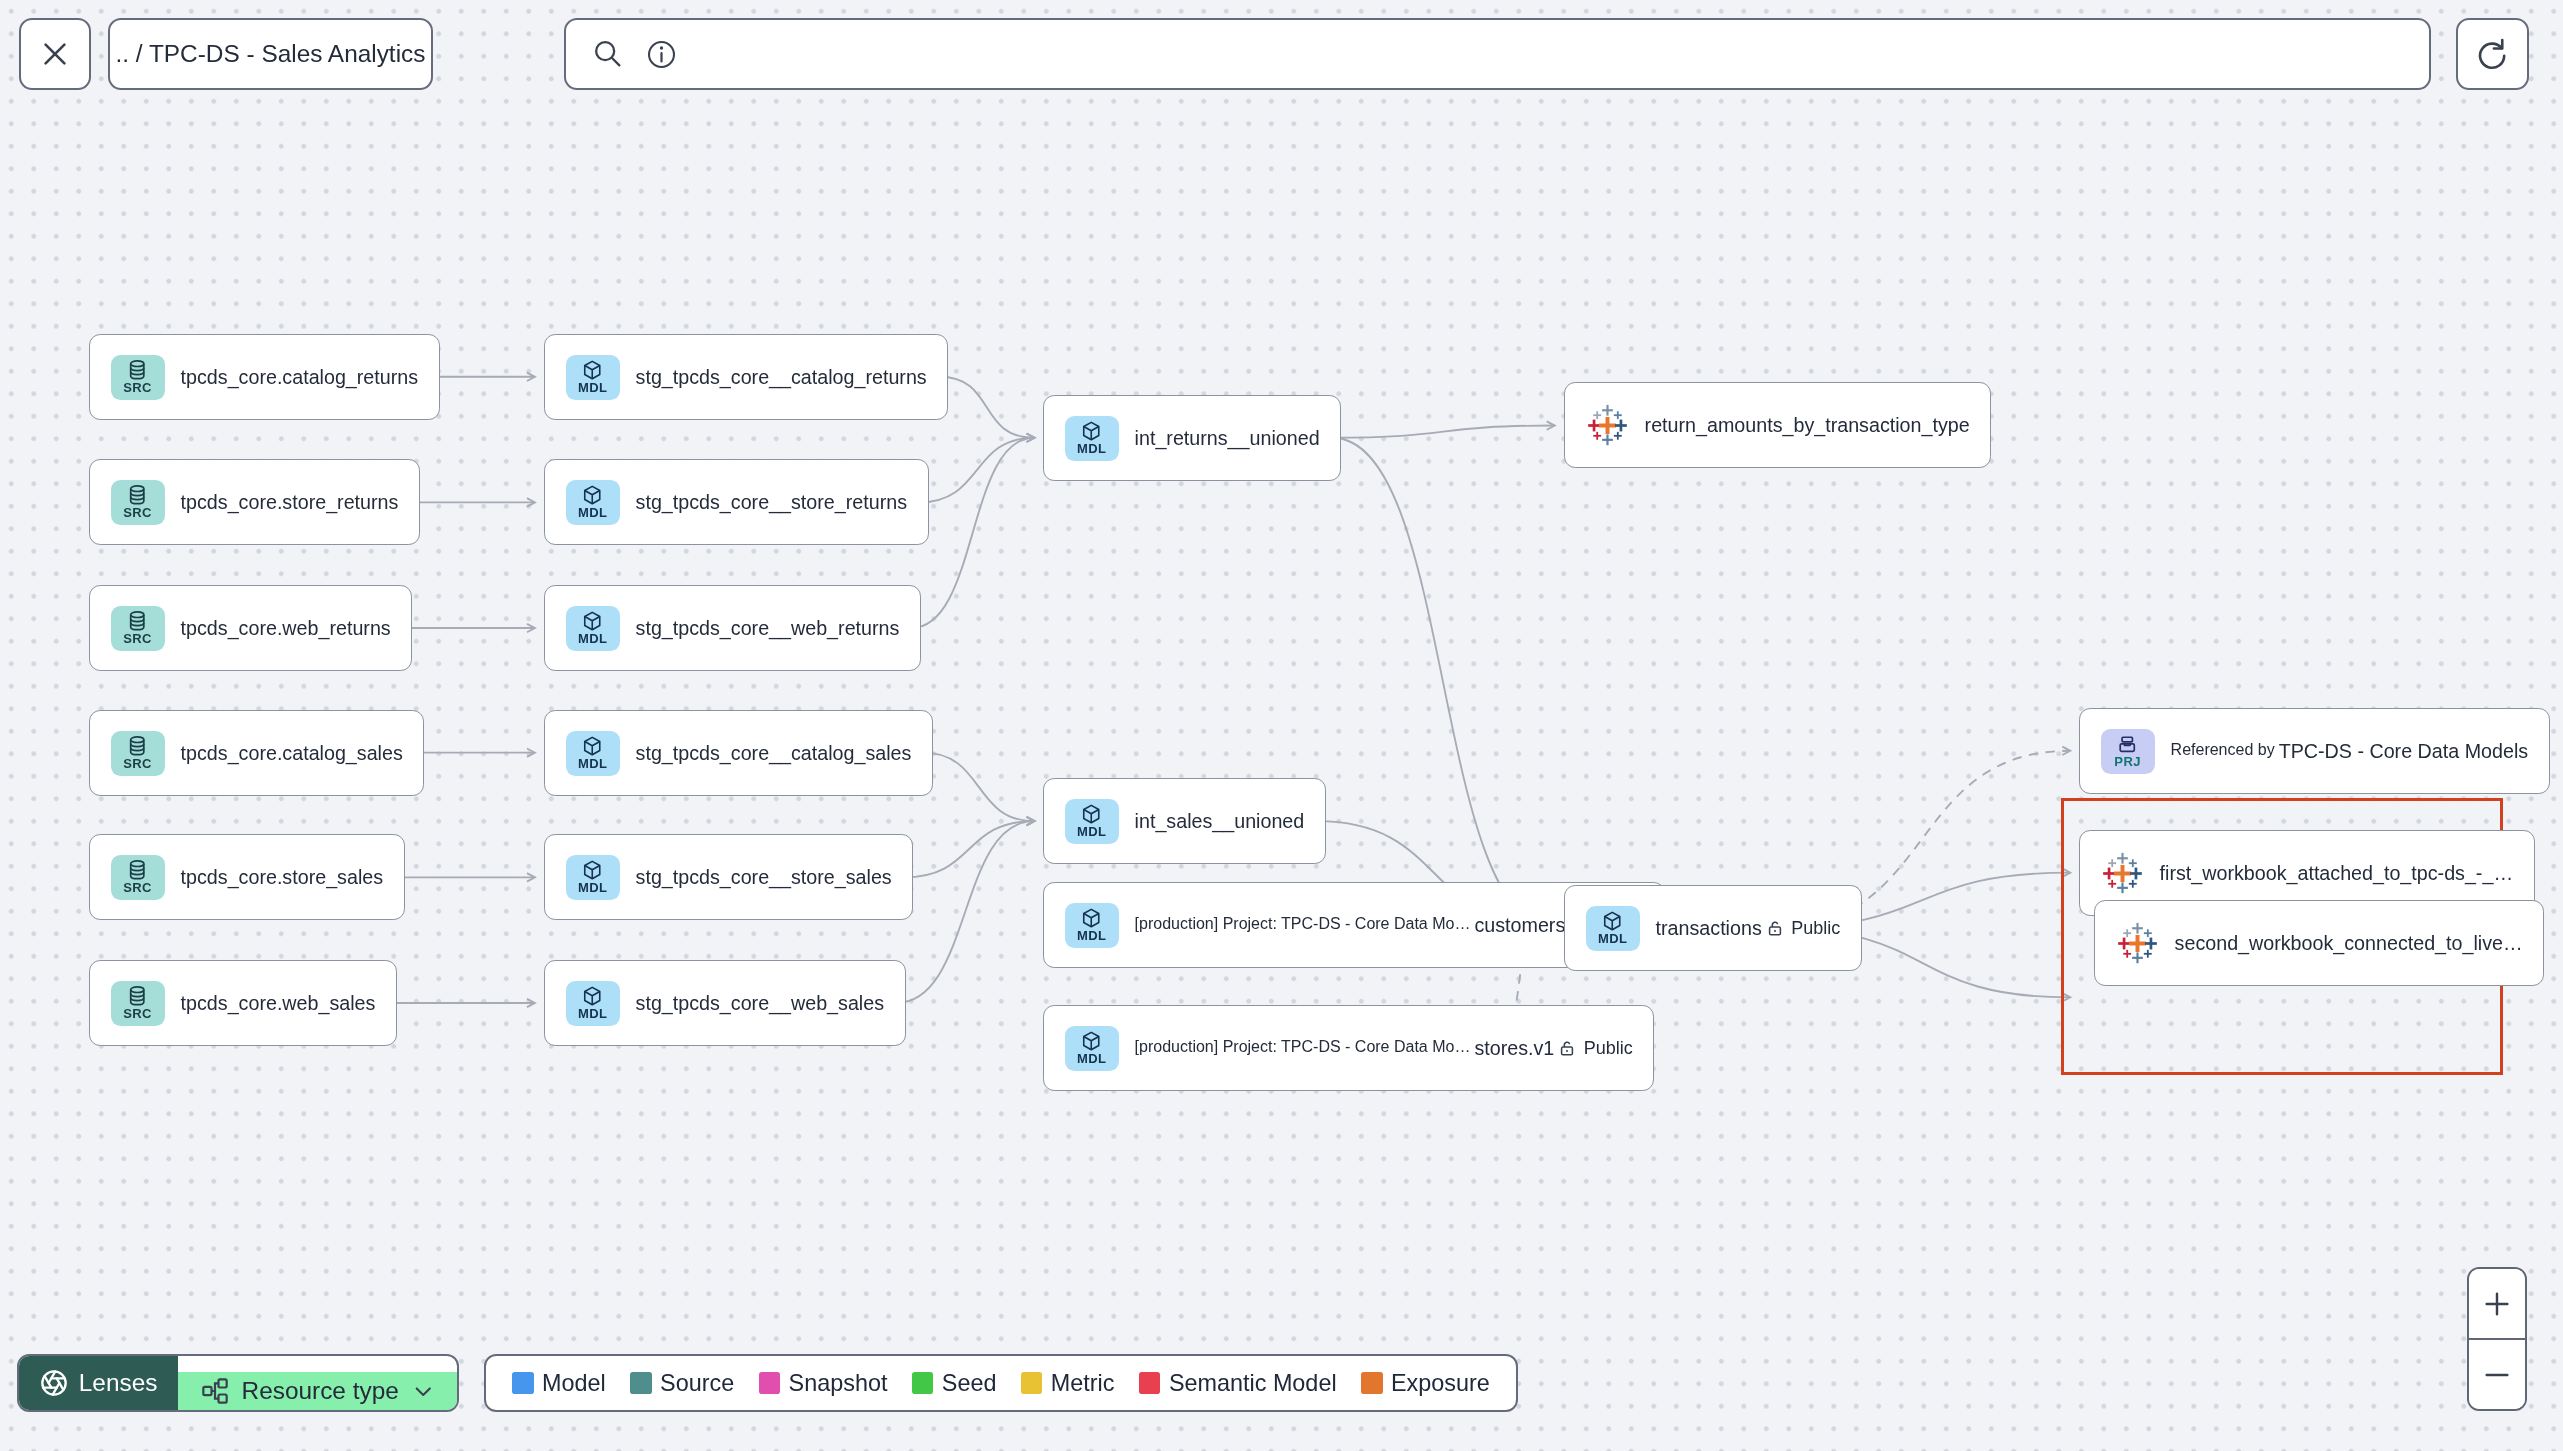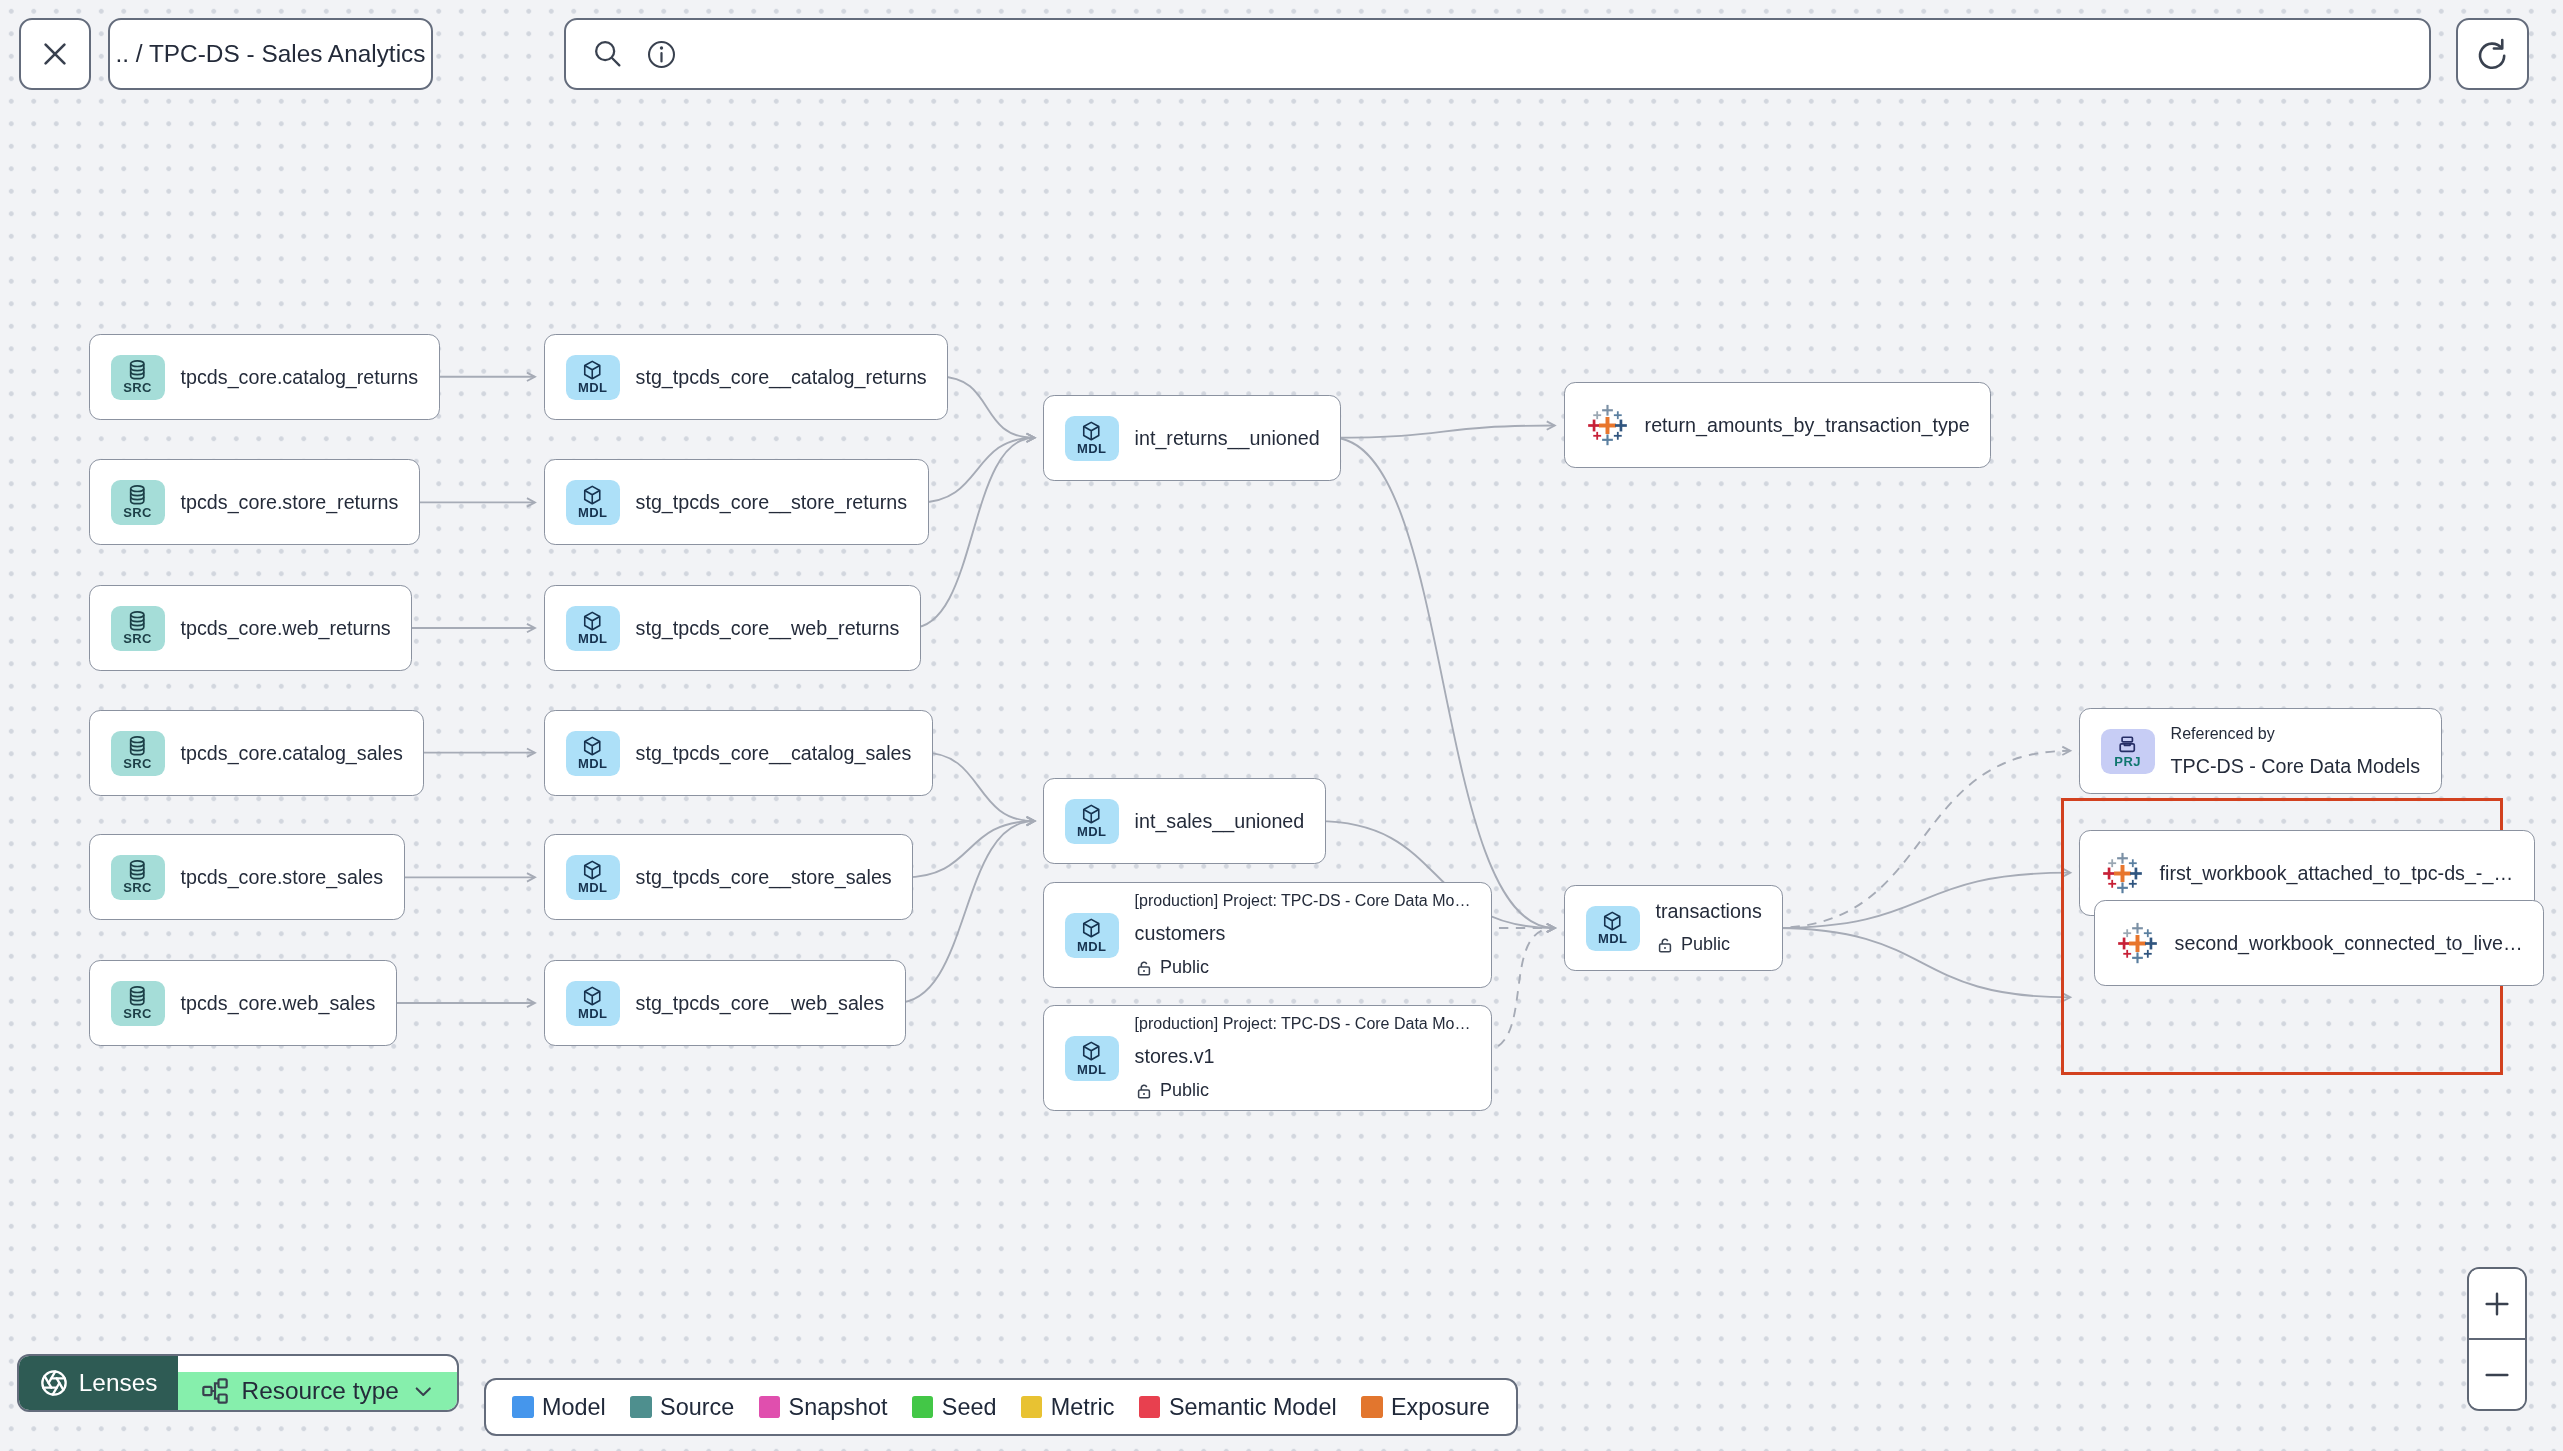--- a/index.html
+++ b/index.html
@@ -34,21 +34,21 @@
   }
   .node .label{font-size:19.7px;color:#242b3a;}
   .badge{
     width:54px;height:45px;border-radius:9.4px;flex:none;
     display:flex;flex-direction:column;align-items:center;justify-content:center;
   }
   .badge .blabel{font-size:13px;font-weight:700;letter-spacing:0.4px;margin-top:-0.9px;}
   .badge-src{background:#a5ddd8;color:#1c3f47;}
   .badge-mdl{background:#ade0f8;color:#16324f;}
   .badge-prj{background:#c7cdf5;color:#0f766e;}
-  .lines{display:flex;flex-direction:column;gap:13px;align-items:flex-start;}
+  .lines{display:flex;flex-direction:row;gap:4px;align-items:flex-start;}
   .lines .small{font-size:16px;color:#242b3a;}
   .lines .access{font-size:18px;color:#242b3a;display:flex;align-items:center;gap:7.5px;}
   .lines .label{line-height:1.05;}
   #highlight-box{
     position:absolute;z-index:2;border:3.7px solid #d2411f;box-sizing:border-box;
     left:2061px;top:798px;width:442px;height:277px;
   }
   
   #lens-group{
     position:absolute;left:17px;top:1354px;height:58px;z-index:5;display:flex;
@@ -57,21 +57,21 @@
   #lenses-btn{
     background:#2e5b54;color:#fff;display:flex;align-items:center;gap:11.2px;
     padding:0 20.6px;font-size:24.4px;cursor:pointer;
   }
   #resource-btn{
     display:flex;align-items:center;gap:13px;padding:0 22.5px;font-size:24.4px;color:#242b3a;cursor:pointer;background:#86efac;margin-top:16px;
   }
   #legend{
     position:absolute;left:484px;top:1354px;height:58px;z-index:5;
     background:#fff;border:2.3px solid #646c7c;border-radius:12.2px;box-sizing:border-box;
-    display:flex;align-items:center;gap:24.4px;padding:0 26px;margin-top:24px;
+    display:flex;align-items:center;gap:24.4px;padding:0 26px;
   }
   .legend-item{display:flex;align-items:center;gap:8.4px;font-size:23.4px;color:#20293a;}
   .legend-swatch{width:21.6px;height:21.6px;border-radius:2.8px;flex:none;}
   #zoom-controls{
     position:absolute;left:2467px;top:1267px;width:60px;z-index:5;
     border:2.3px solid #5f6775;border-radius:12.2px;overflow:hidden;background:#fff;box-sizing:border-box;
     display:flex;flex-direction:column;
   }
   .zoom-btn{
     height:69px;display:flex;align-items:center;justify-content:center;

